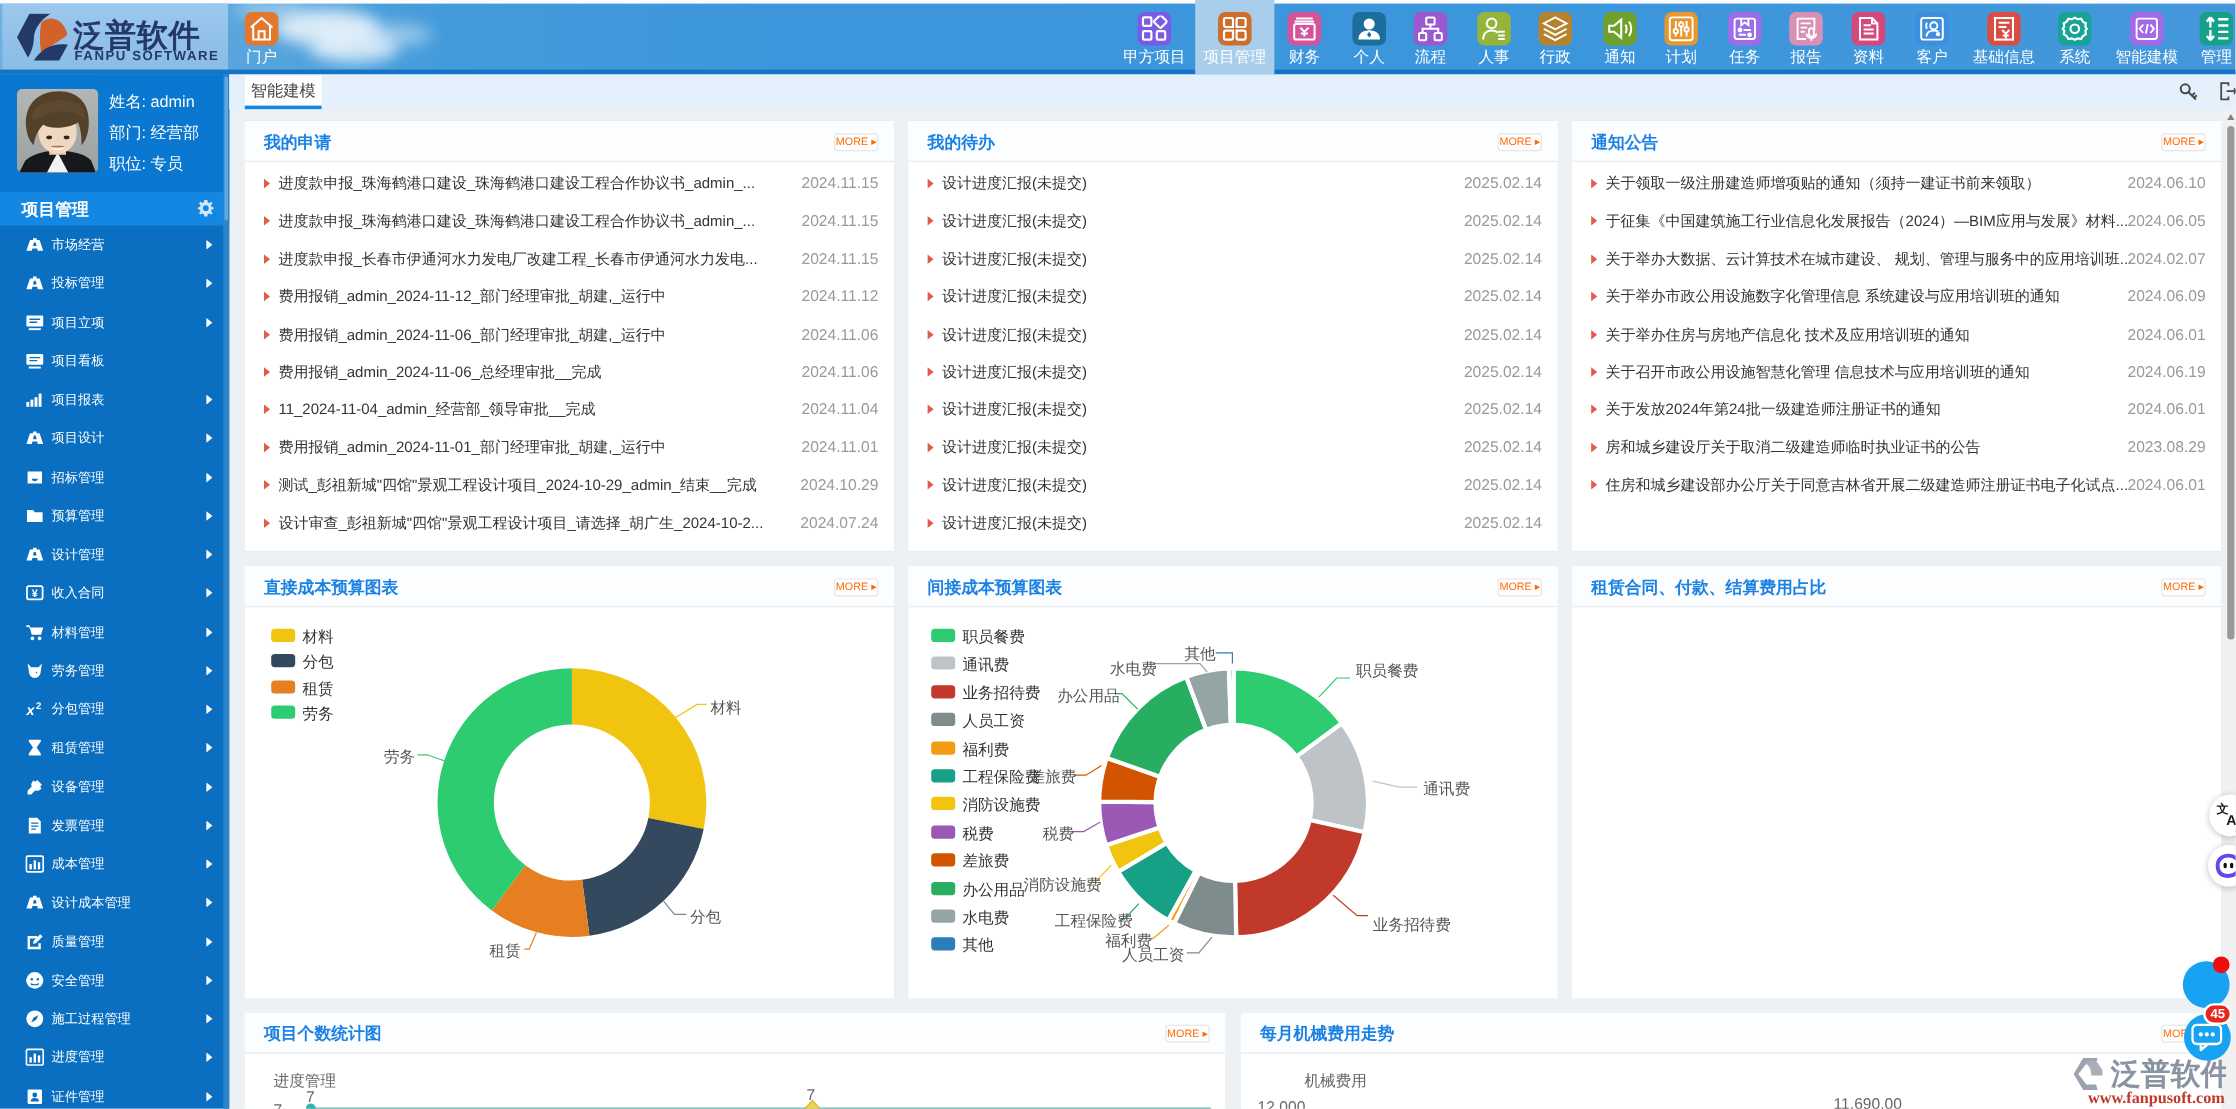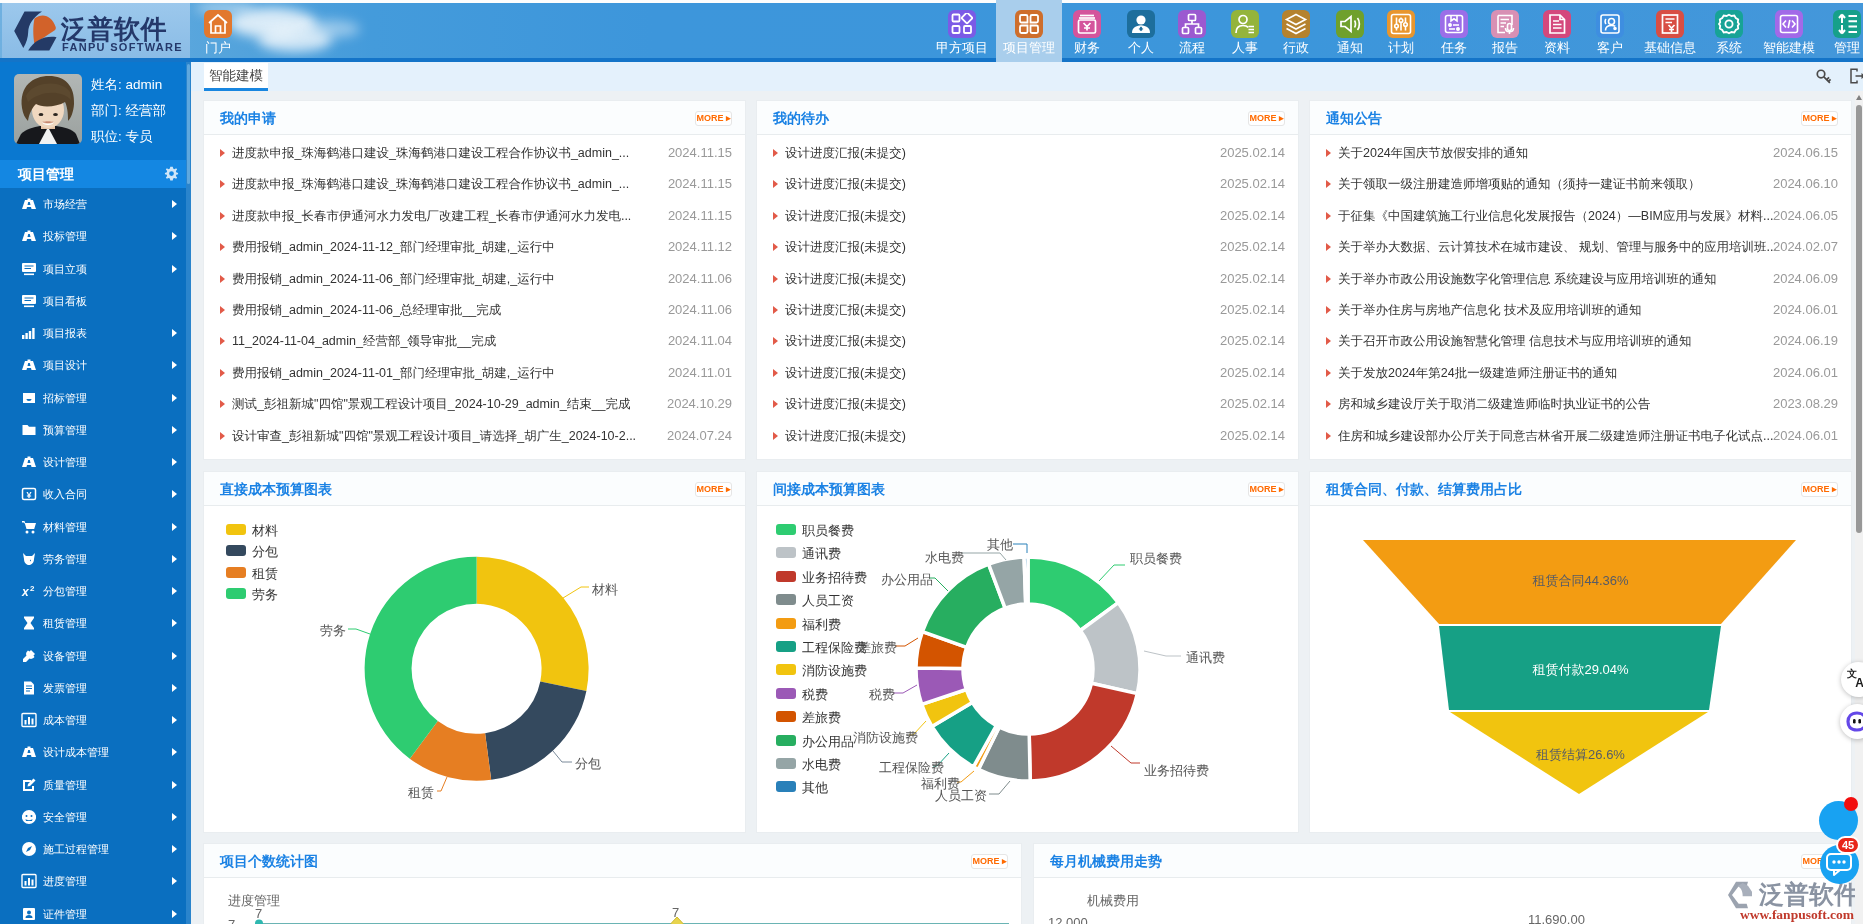--- a/index.html
+++ b/index.html
@@ -26,21 +26,21 @@
 .mi{position:relative;height:32.26px;color:#fff;}
 .mi .mic{position:absolute;left:21px;top:50%;transform:translateY(-50%);width:16px;height:16px;}
 .mi .mlb{position:absolute;left:43px;top:50%;transform:translateY(-50%);font-size:11px;white-space:nowrap;}
 .mi .arr{position:absolute;right:14px;top:50%;transform:translateY(-50%);width:0;height:0;border-left:5px solid #fff;border-top:4.5px solid transparent;border-bottom:4.5px solid transparent;}
 
 #tabbar{position:absolute;left:191px;top:62px;width:1672px;height:29px;background:#e4f1fc;}
 #tab1{position:absolute;left:13px;top:1px;width:64px;height:28px;background:#fff;border-bottom:3px solid #1886e0;color:#444;font-size:13.5px;text-align:center;line-height:25px;}
 .panel{position:absolute;background:#fff;border:1px solid #e9edf0;}
 .phead{position:relative;height:34px;border-bottom:1px solid #e8ecee;background:#fbfdfe;padding-left:48px;}
 .phead .ttl{position:absolute;left:16px;top:9px;font-size:14px;font-weight:bold;color:#1b82e4;}
-.more{position:absolute;right:13px;top:10px;width:37px;height:15px;border:1px solid #e6e6e6;border-radius:3px;background:#fff;font-size:9px;font-weight:bold;color:#ff6a00;text-align:center;line-height:13px;}
+.more{position:absolute;right:13px;top:10px;width:37px;height:15px;border:1px solid #e6e6e6;border-radius:3px;background:#fff;font-size:9px;font-weight:normal;color:#ff6a00;text-align:center;line-height:13px;}
 .list{position:absolute;left:0;top:35px;width:100%;}
 .row{position:relative;height:31.4px;padding-left:20px;}
 .row .tx{position:absolute;left:28px;top:9px;font-size:12.5px;color:#333;white-space:nowrap;overflow:hidden;max-width:442px;}
 .row .dt{position:absolute;right:13px;top:9px;font-size:13px;color:#999;}
 .row .bu{position:absolute;left:16px;top:13px;width:0;height:0;border-left:5px solid #e25a48;border-top:4px solid transparent;border-bottom:4px solid transparent;}
 .lgd{position:absolute;font-size:13px;color:#333;}
 .lgd .sw{position:absolute;left:0;top:1px;width:20px;height:11px;border-radius:3px;}
 .lgd .lt{position:absolute;left:26px;top:-1px;white-space:nowrap;}
 .clbl{position:absolute;font-size:13px;color:#555;white-space:nowrap;}
 
@@ -672,25 +672,20 @@
           <div class="dt">2025.02.14</div>
         </div>
       </div>
     </div>
 <div class="panel" style="left:1309px;top:100px;width:543px;height:360px;">
       <div class="phead">
         <div class="ttl">通知公告</div>
         <div class="more">MORE ▸</div>
       </div>
       <div class="list">
-        <div class="row">
-          <div class="bu"></div>
-          <div class="tx">关于2024年国庆节放假安排的通知</div>
-          <div class="dt">2024.06.15</div>
-        </div>
         <div class="row">
           <div class="bu"></div>
           <div class="tx">关于领取一级注册建造师增项贴的通知（须持一建证书前来领取）</div>
           <div class="dt">2024.06.10</div>
         </div>
         <div class="row">
           <div class="bu"></div>
           <div class="tx">于征集《中国建筑施工行业信息化发展报告（2024）—BIM应用与发展》材料...</div>
           <div class="dt">2024.06.05</div>
         </div>
@@ -861,30 +856,20 @@
           <div class="sw" style="background:#2980b9;"></div>
           <div class="lt">其他</div>
         </div>
       </div>
     </div>
 <div class="panel" style="left:1309px;top:471px;width:543px;height:362px;">
       <div class="phead">
         <div class="ttl">租赁合同、付款、结算费用占比</div>
         <div class="more">MORE ▸</div>
       </div>
-      <div style="position:absolute;left:0;top:35px;width:541px;height:325px;">
-        <svg width="541" height="325" style="position:absolute;left:0;top:0;">
-          <polygon points="53,33 486,33 411,117 129,117" fill="#f39c12"></polygon>
-          <polygon points="129,119 411,119 399,203 139,203" fill="#16a085"></polygon>
-          <polygon points="140,205 398,205 269,287" fill="#f1c40f"></polygon>
-        </svg>
-        <div class="clbl" style="left:0;top:65px;width:541px;text-align:center;color:#565b66;">租赁合同44.36%</div>
-        <div class="clbl" style="left:0;top:154px;width:541px;text-align:center;color:#fff;">租赁付款29.04%</div>
-        <div class="clbl" style="left:0;top:239px;width:541px;text-align:center;color:#565b66;">租赁结算26.6%</div>
-      </div>
     </div>
 <div class="panel" style="left:203px;top:843px;width:819px;height:250px;">
       <div class="phead">
         <div class="ttl">项目个数统计图</div>
         <div class="more">MORE ▸</div>
       </div>
       <div class="clbl" style="left:24px;top:48px;color:#666;">进度管理</div>
       <div class="clbl" style="left:51px;top:62px;color:#666;">7</div>
       <div class="clbl" style="left:468px;top:61px;color:#666;">7</div>
       <div class="clbl" style="left:24px;top:73px;color:#666;">7</div>

